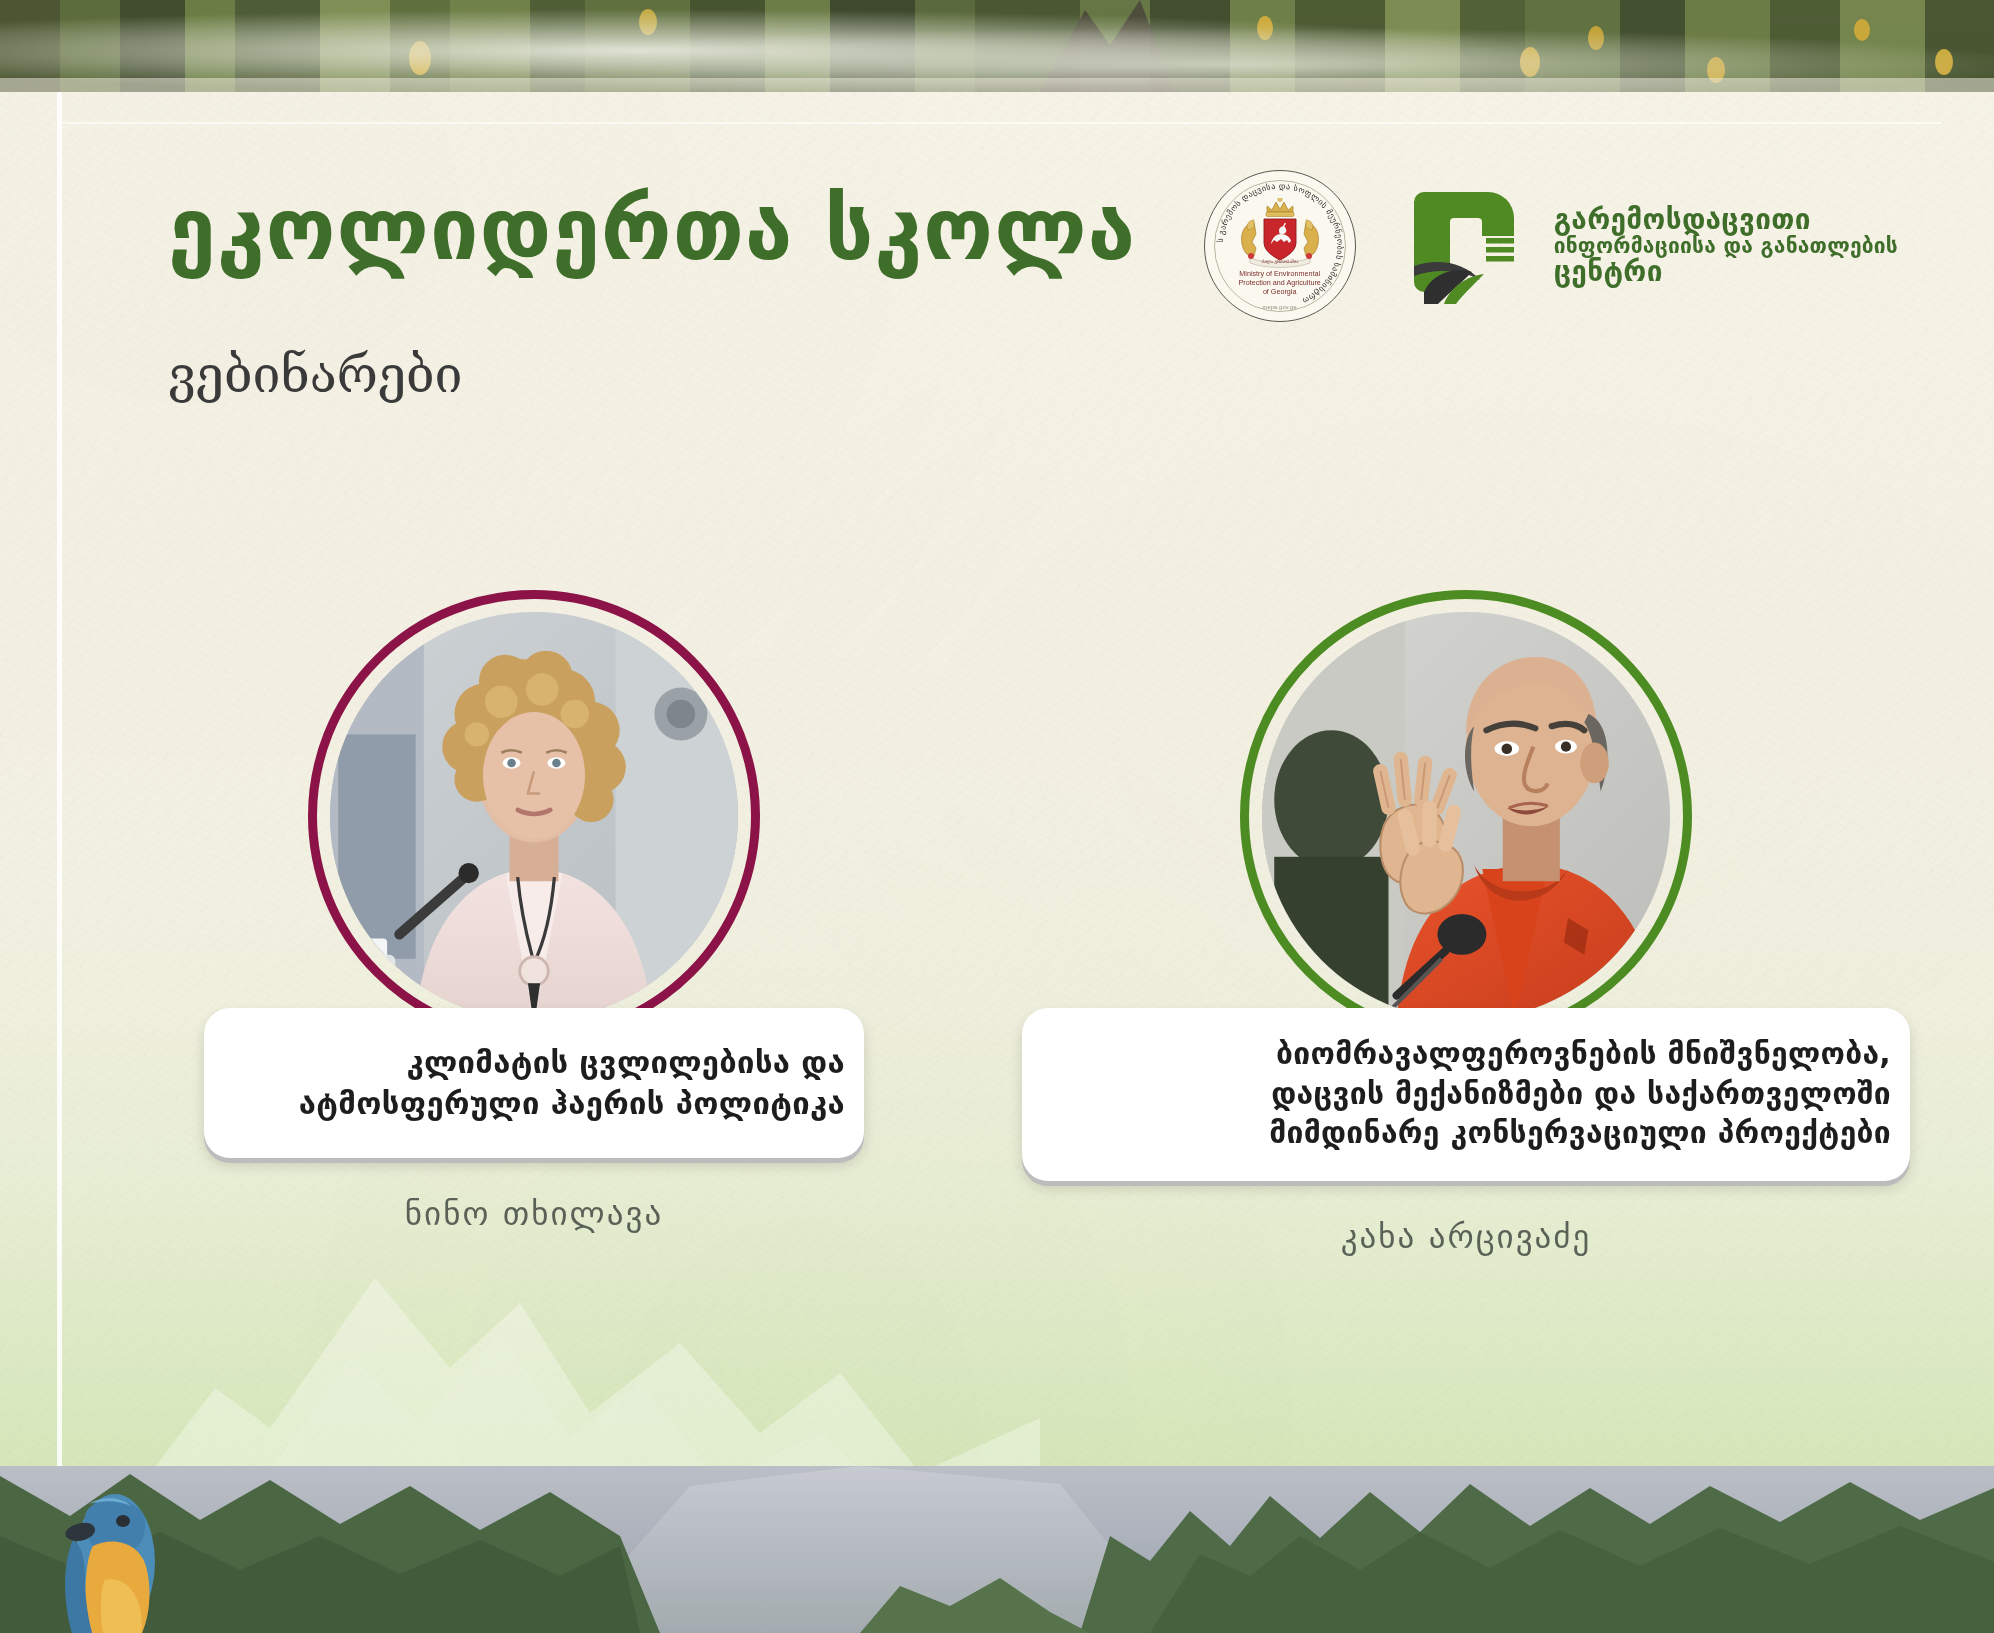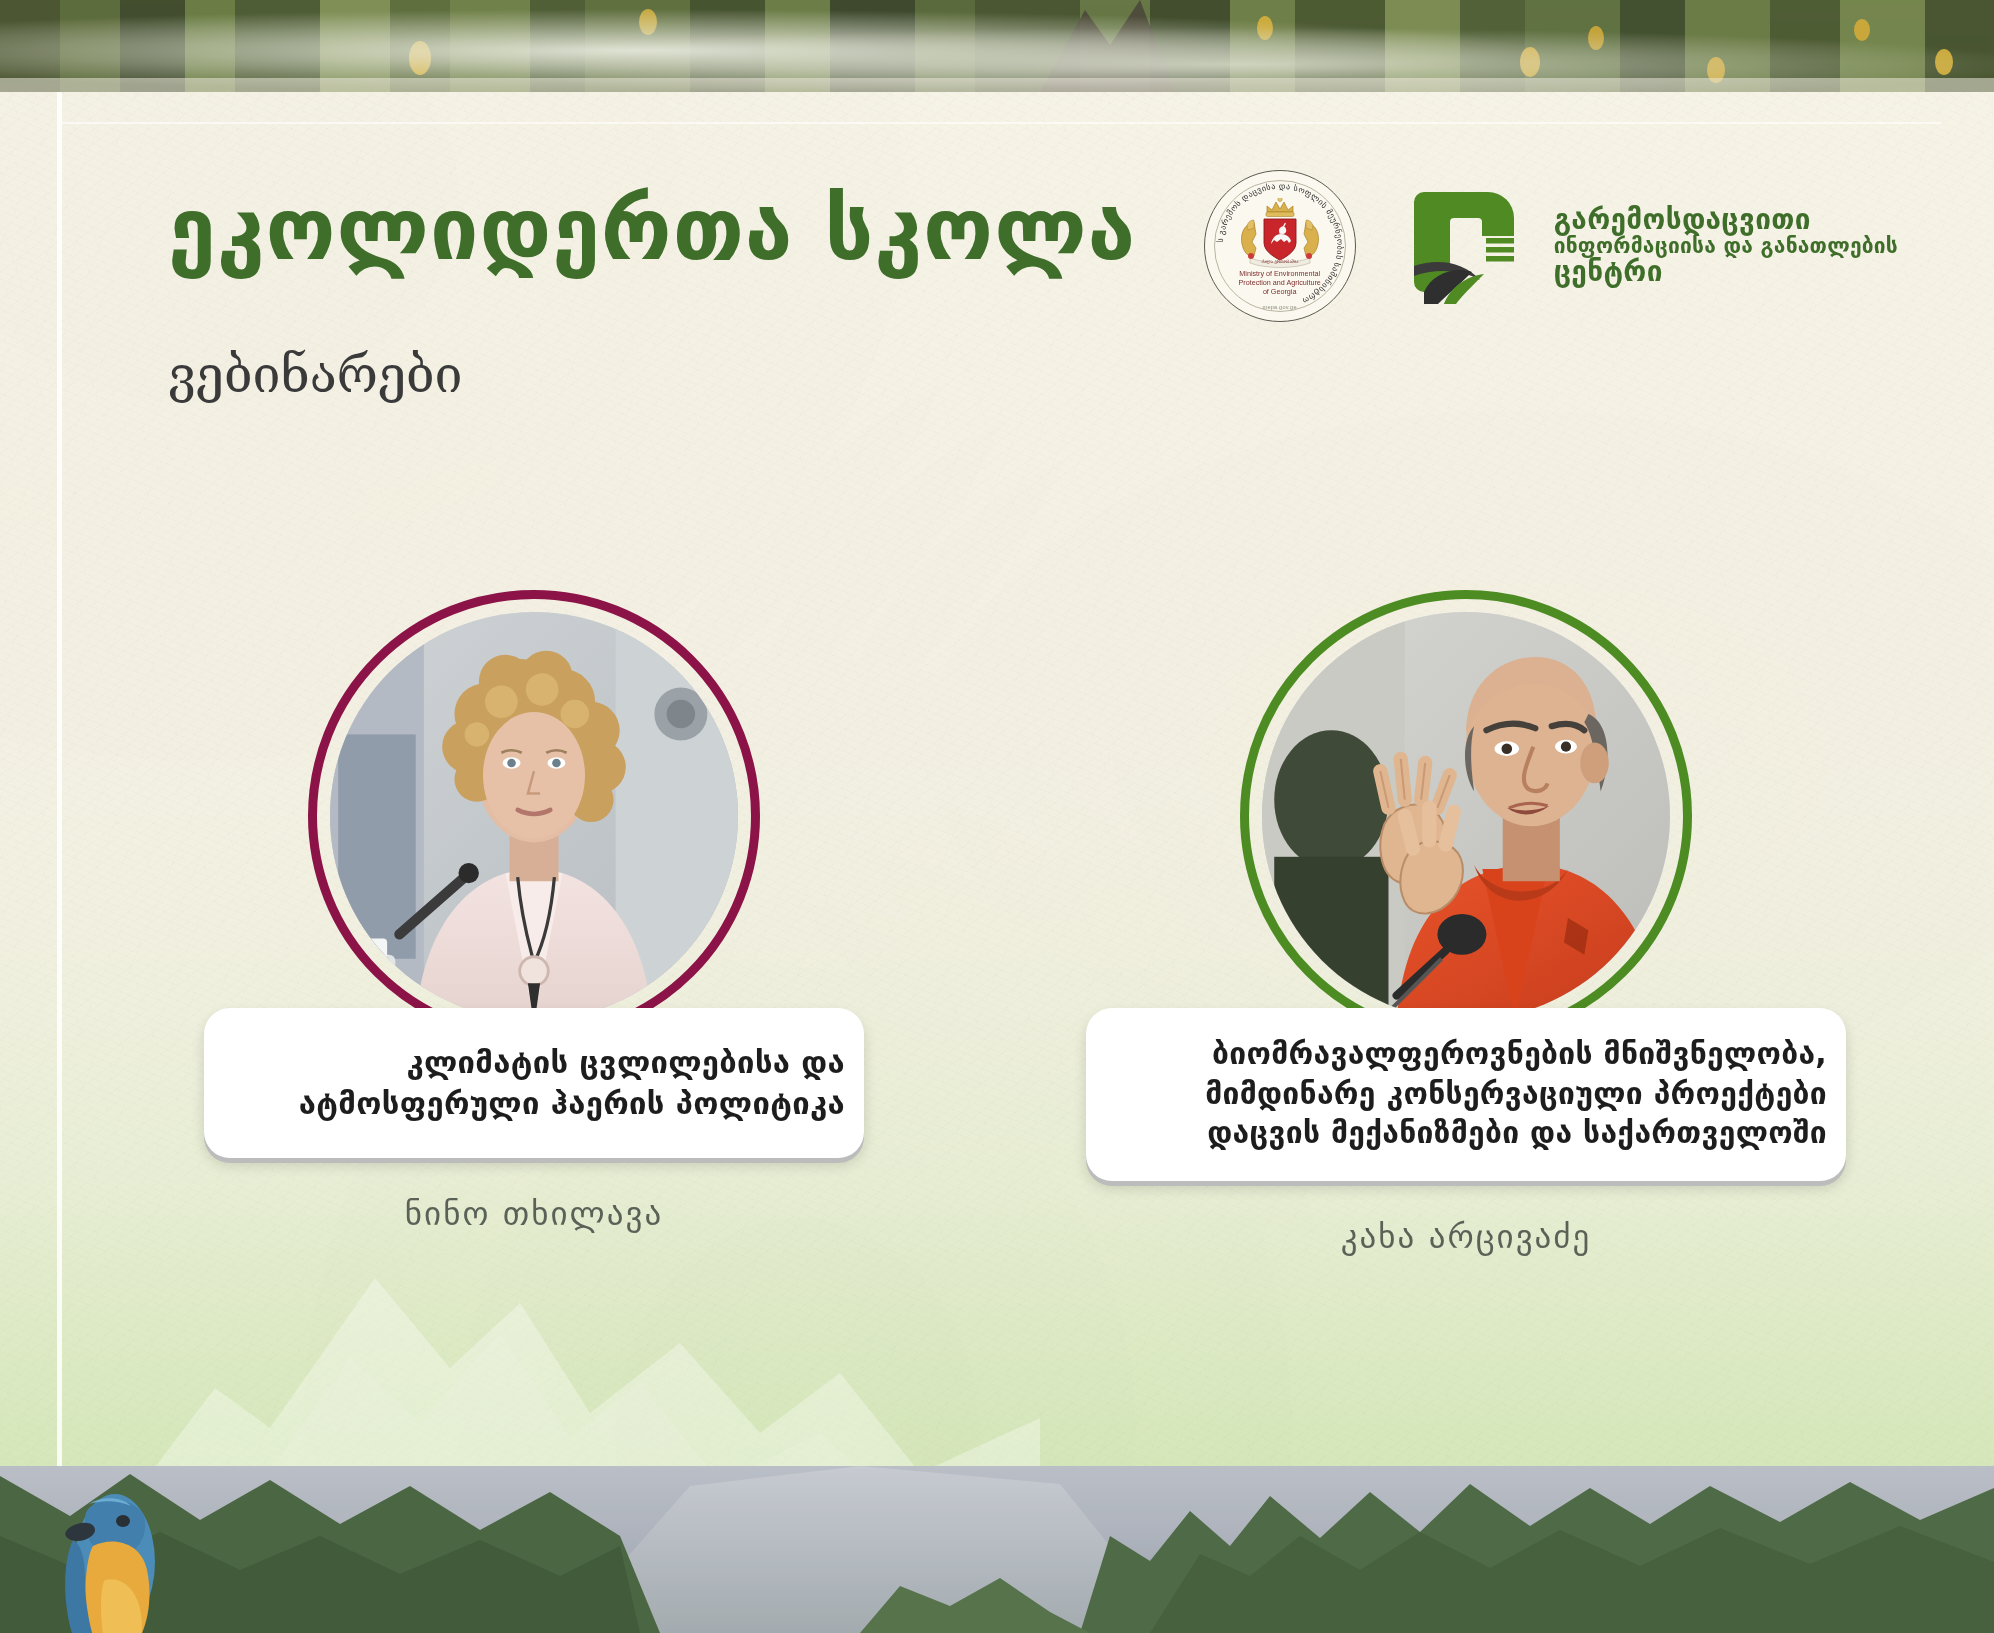--- a/index.html
+++ b/index.html
@@ -243,21 +243,21 @@
     position: relative;
     margin: -34px auto 0;
     background: #ffffff;
     border-radius: 26px;
     box-shadow: 0 5px 0 0 #bcbcbc, 0 7px 14px rgba(0,0,0,.14);
     padding: 26px 19px 28px;
     text-align: right;
     z-index: 5;
   }
   .caption-box.left-box  { width: 660px; padding-top: 34px; padding-bottom: 34px; }
-  .caption-box.right-box { width: 760px; }
+  .caption-box.right-box { width: 888px; }
 
   .caption-text {
     font-family: "DejaVu Sans", sans-serif;
     font-weight: 700;
     font-size: 31px;
     line-height: 1.33;
     color: #1d1d1d;
     letter-spacing: .3px;
   }
   .caption-box.right-box .caption-text { font-size: 30px; line-height: 1.32; }
@@ -615,22 +615,22 @@
 
             <ellipse cx="98" cy="158" rx="12" ry="10" fill="#2b2b2b"></ellipse>
             <path d="M90 166 L66 188" stroke="#2b2b2b" stroke-width="4" stroke-linecap="round"></path>
             <path d="M88 170 L62 196" stroke="#555" stroke-width="2"></path>
           </svg>
         </div>
       </div>
 
       <div class="caption-box right-box">
         <div class="caption-text">ბიომრავალფეროვნების მნიშვნელობა,</div>
+        <div class="caption-text">დაცვის მექანიზმები და საქართველოში</div>
         <div class="caption-text">მიმდინარე კონსერვაციული პროექტები</div>
-        <div class="caption-text">დაცვის მექანიზმები და საქართველოში</div>
       </div>
 
       <div class="speaker-name">კახა არცივაძე</div>
     </div>
 
   </div>
 
 </div>
 
 </body></html>

